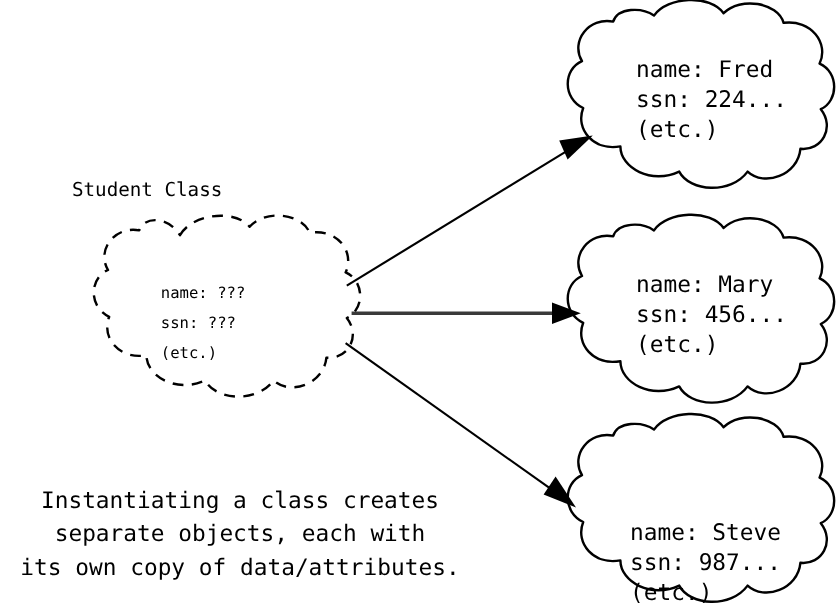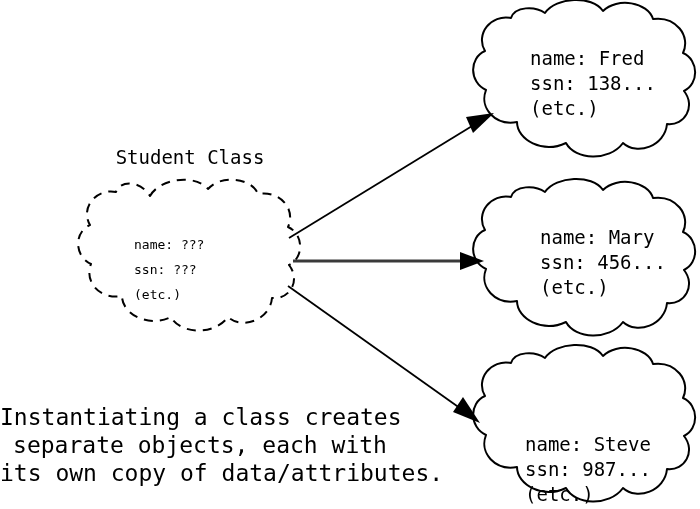--- a/index.html
+++ b/index.html
@@ -56,28 +56,27 @@
   }
   .obj-text {
     font-size: 19px;
     line-height: 25px;
   }
   .class-text {
     font-size: 13px;
     line-height: 25px;
   }
   #class-title {
-    font-size: 19px;
-    text-align: center;
+    font-size: 16px;
     width: 260px;
     left: 60px;
     top: 145px;
   }
   #caption {
-    font-size: 23px;
+    font-size: 19px;
     line-height: 28px;
     text-align: center;
     width: 400px;
     left: 0px;
     top: 403px;
   }
 </style>
 </head>
 <body>
 
@@ -158,24 +157,24 @@
 
   </svg>
 
   <div class="txt" id="class-title">Student Class</div>
 
   <div class="txt class-text" style="left:134px; top:232px;">name: ???
 ssn: ???
 (etc.)</div>
 
   <div class="txt obj-text" style="left:530px; top:46px;">name: Fred
-ssn: 138...
+ssn: 224...
 (etc.)</div>
 
-  <div class="txt obj-text" style="left:530px; top:225px;margin-left:10px;">name: Mary
+  <div class="txt obj-text" style="left:530px; top:225px;">name: Mary
 ssn: 456...
 (etc.)</div>
 
   <div class="txt obj-text" style="left:525px; top:392px;margin-top:40px;">name: Steve
 ssn: 987...
 (etc.)</div>
 
   <div class="txt" id="caption">Instantiating a class creates
 separate objects, each with
 its own copy of data/attributes.</div>

